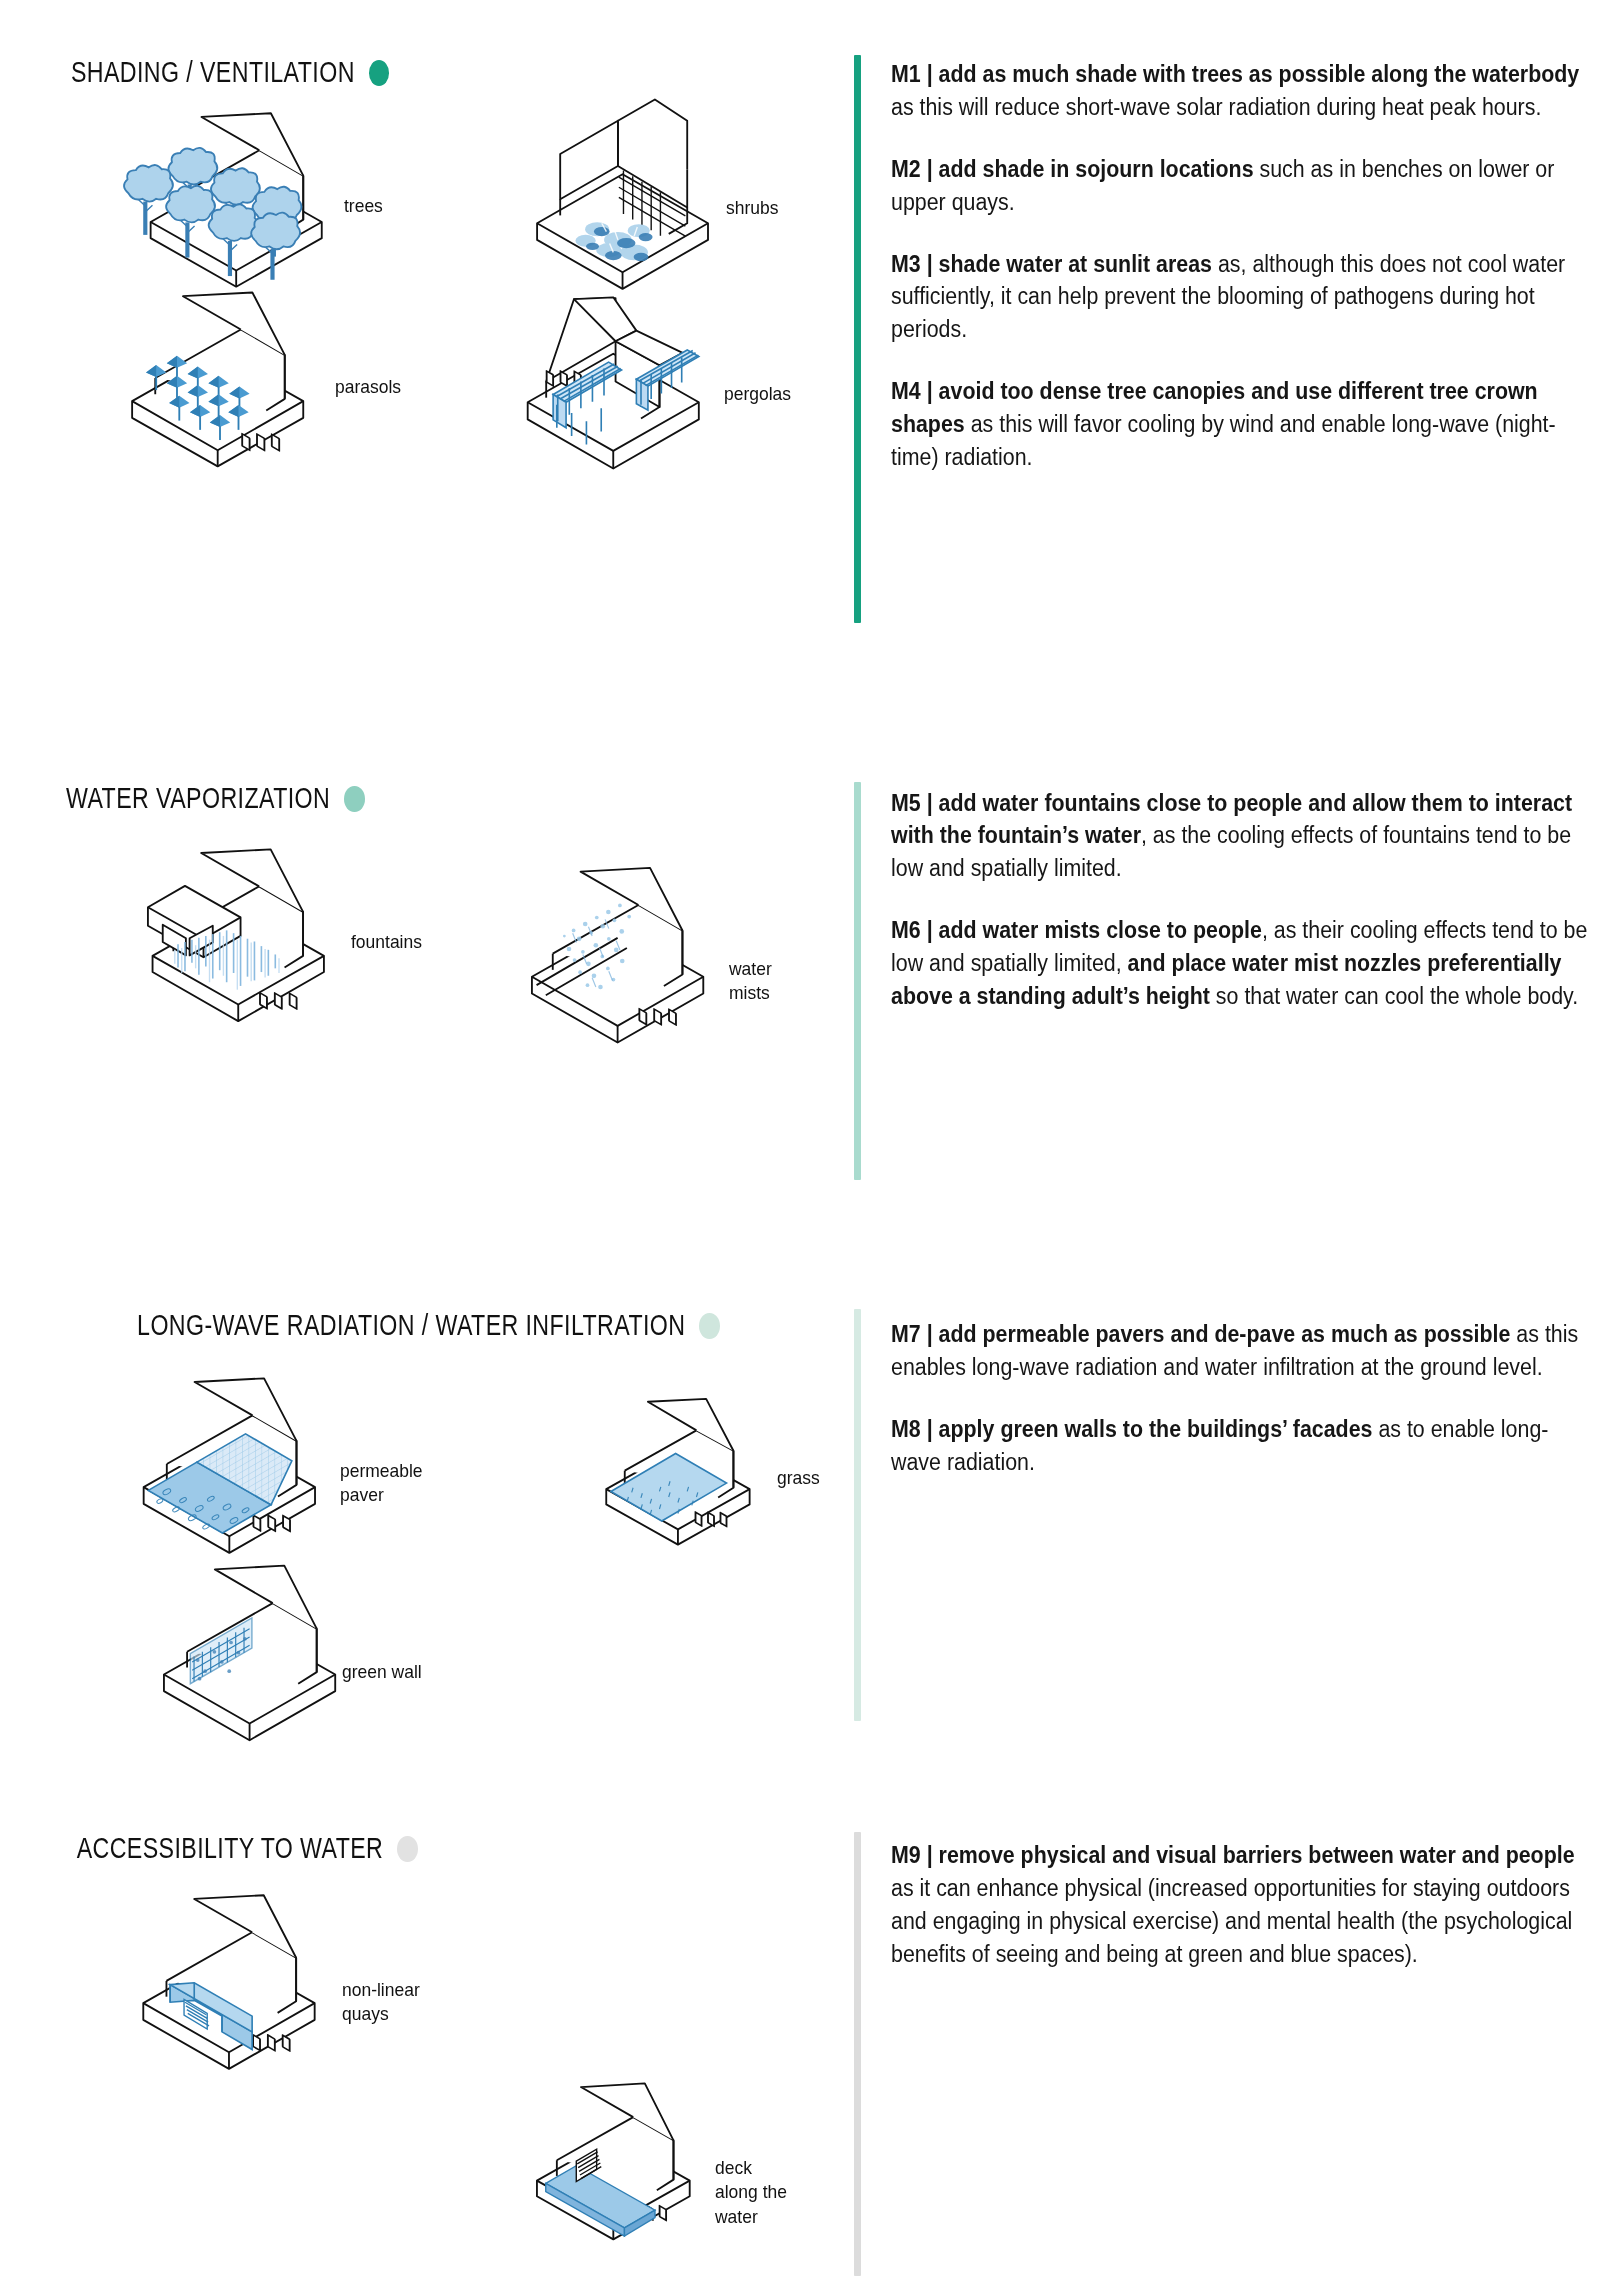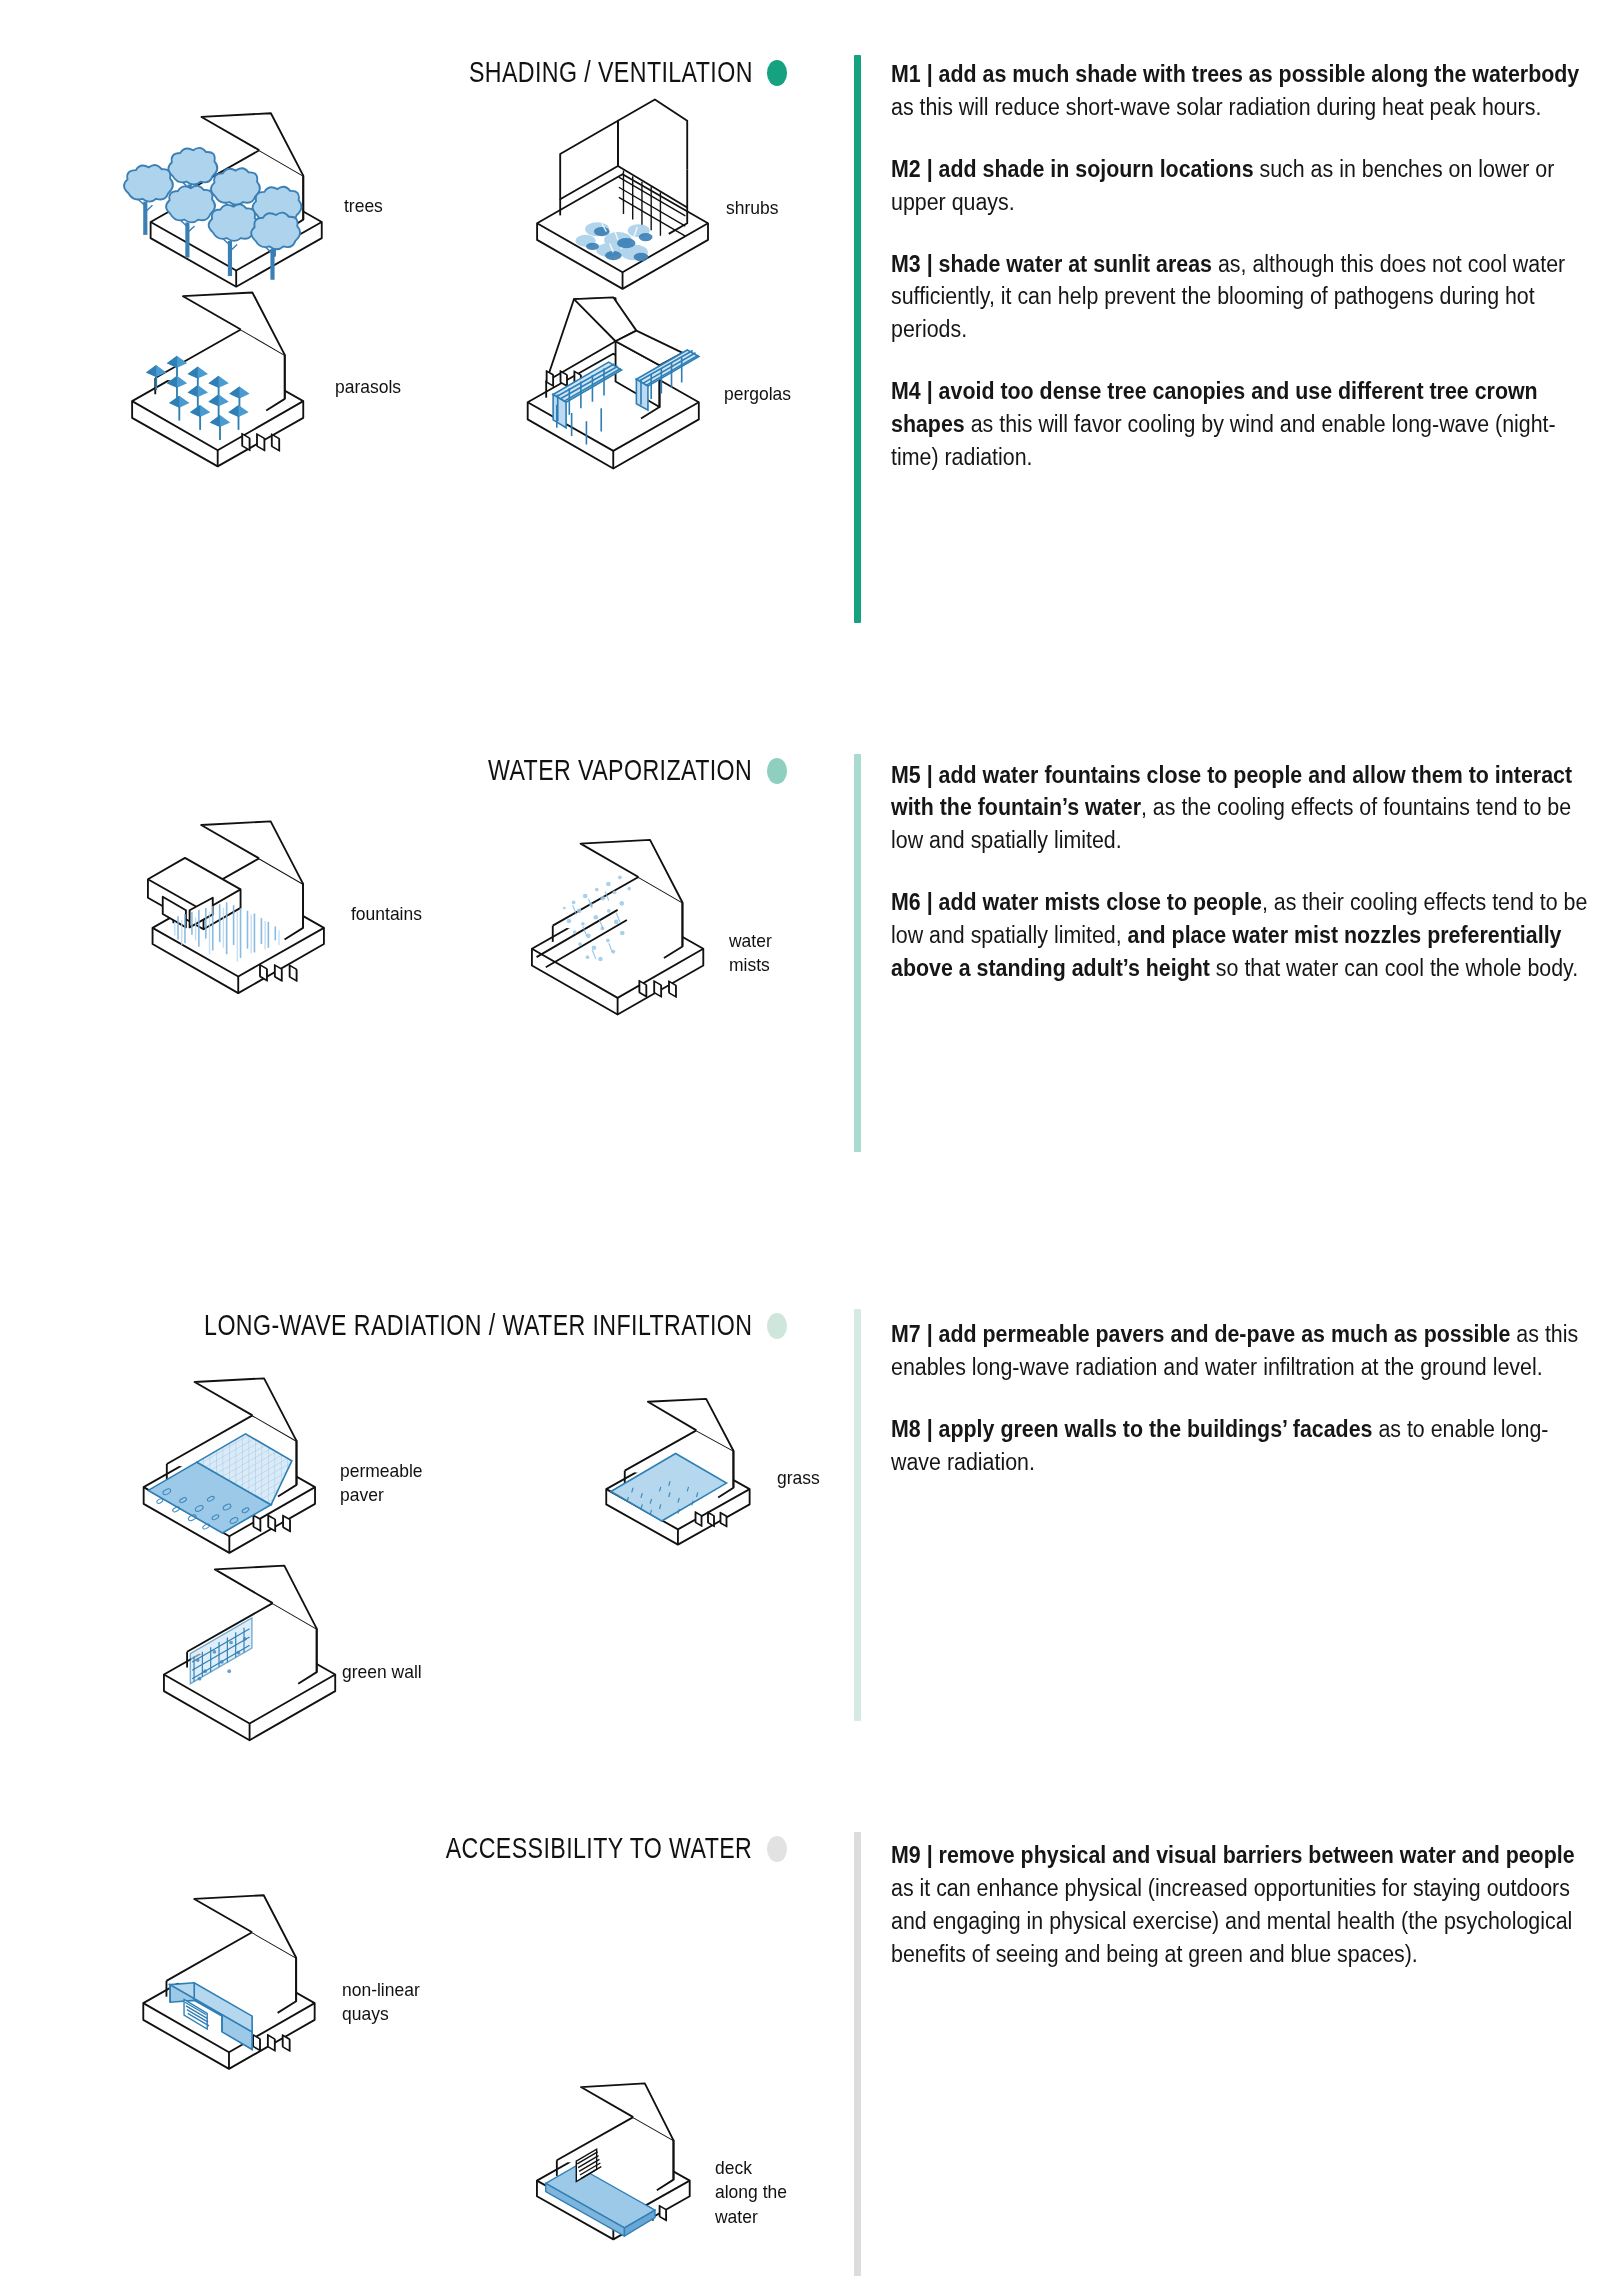--- a/index.html
+++ b/index.html
@@ -4,21 +4,21 @@
 <style>
   html,body{margin:0;padding:0;background:#fff;}
   body{
     width:1623px;height:2295px;position:relative;overflow:hidden;
     font-family:"Liberation Sans","DejaVu Sans",sans-serif;
     color:#000;
   }
   .section{position:absolute;left:0;width:1623px;}
 
   
-  .head{position:absolute;display:flex;align-items:center;justify-content:flex-end;
+  .head{position:absolute;display:flex;align-items:center;justify-content:flex-start;
         width:787px;left:0;}
   .head-text{
     font-family:"Liberation Sans Narrow","Liberation Sans",sans-serif;
     font-size:29px;letter-spacing:0.5px;font-weight:400;white-space:nowrap;
     transform:scaleX(.80);transform-origin:right center;color:#111;
   }
   .head-dot{width:20.4px;height:26px;border-radius:50%;margin-left:14px;flex:none;}
 
   
   .divider{position:absolute;width:7px;border-radius:0.9px;}
@@ -264,21 +264,21 @@
 
 
   <div class="measures" style="left:891px;top:58px;width:703px;">
     <p class="m"><b>M1 | add as much shade with trees as possible along the waterbody</b><span> as this will reduce short-wave solar radiation during heat peak hours.</span></p>
     <p class="m"><b>M2 | add shade in sojourn locations</b><span> such as in benches on lower or upper quays.</span></p>
     <p class="m"><b>M3 | shade water at sunlit areas</b><span> as, although this does not cool water sufficiently, it can help prevent the blooming of pathogens during hot periods.</span></p>
     <p class="m"><b>M4 | avoid too dense tree canopies and use different tree crown shapes</b><span> as this will favor cooling by wind and enable long-wave (night-time) radiation.</span></p>
   </div>
 </div>
 
-<div class="section" style="top:754px;height:403px;">
+<div class="section" style="top:782px;height:403px;">
 
   <div class="head" style="top:0;">
     <span class="head-text">WATER VAPORIZATION</span>
     <span class="head-dot" style="background:#8ecfbf;"></span>
   </div>
 
   <div class="divider" style="left:854px;top:0;height:398px;background:#a9dbce;"></div>
 
   <div class="tile" style="left:134px;top:65px;">
     <svg width="315" height="176" viewBox="0 0 680 380">

